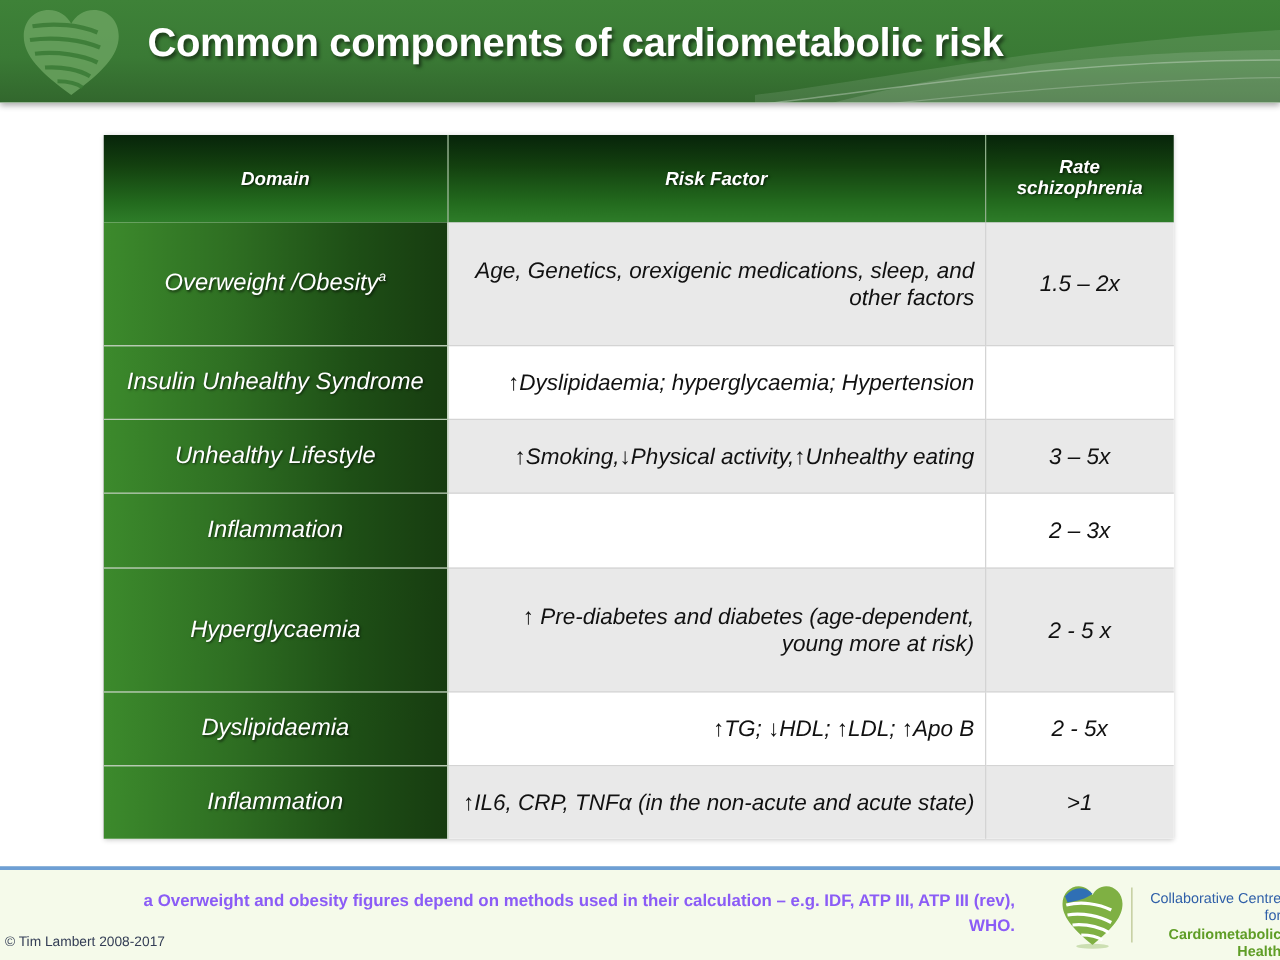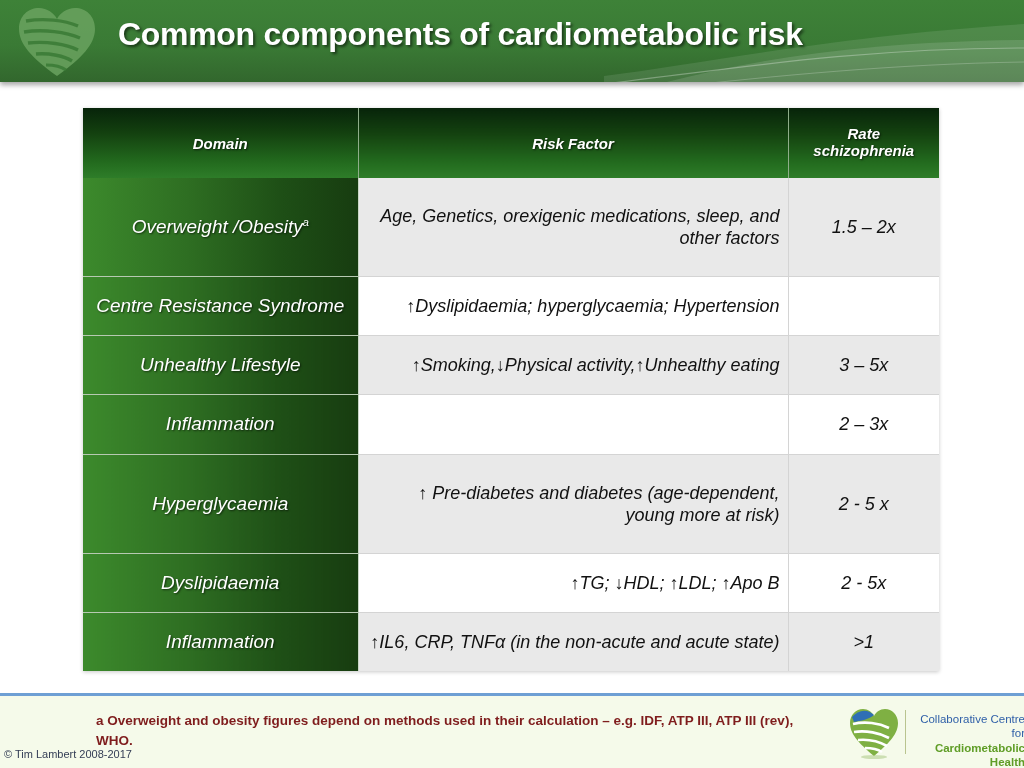--- a/index.html
+++ b/index.html
@@ -112,22 +112,22 @@
   
   #footer {
     position: absolute; left: 0; top: 693px;
     width: 1024px; height: 75px;
     background: #f5faea;
     border-top: 3px solid #6e9fd4;
   }
   #footnote {
     position: absolute; left: 96px; top: 15px;
     width: 716px;
-    text-align: left;
-    color: #7f1d1d;
+    text-align: right;
+    color: #8b5cf6;
     font-size: 13.5px;
     line-height: 1.45;
     font-weight: 600;
   }
   #copyright {
     position: absolute; left: 4px; top: 52px;
     color: #333d55;
     font-size: 11px;
   }
   #cc-logo {
@@ -185,21 +185,21 @@
       </thead>
       <tbody>
 
         <tr class="shade">
           <td class="domain-cell"><span>Overweight /Obesity</span><sup>a</sup></td>
           <td class="risk-cell">Age, Genetics, orexigenic medications, sleep, and other factors</td>
           <td class="rate-cell">1.5 – 2x</td>
         </tr>
 
         <tr class="plain">
-          <td class="domain-cell"><span>Centre Resistance Syndrome</span><sup></sup></td>
+          <td class="domain-cell"><span>Insulin Unhealthy Syndrome</span><sup></sup></td>
           <td class="risk-cell">↑Dyslipidaemia; hyperglycaemia; Hypertension</td>
           <td class="rate-cell"></td>
         </tr>
 
         <tr class="shade">
           <td class="domain-cell"><span>Unhealthy Lifestyle</span><sup></sup></td>
           <td class="risk-cell">↑Smoking,↓Physical activity,↑Unhealthy eating</td>
           <td class="rate-cell">3 – 5x</td>
         </tr>
 

